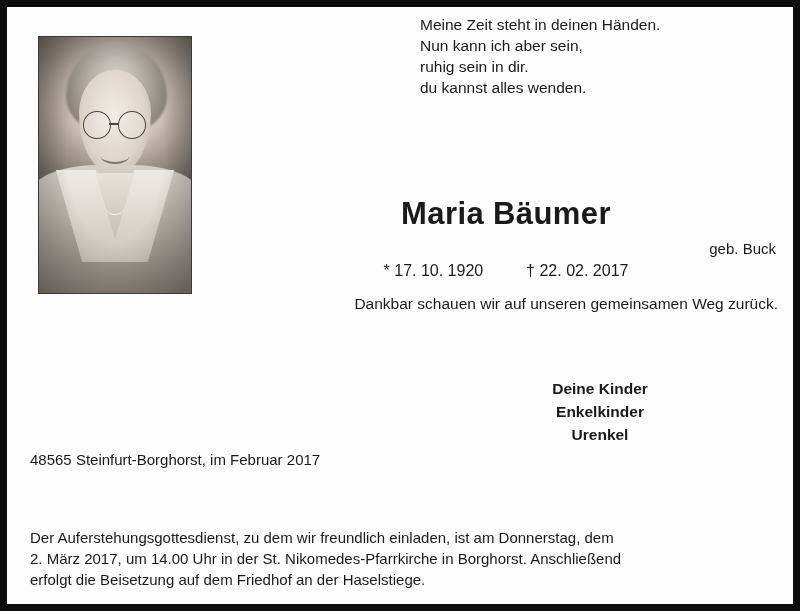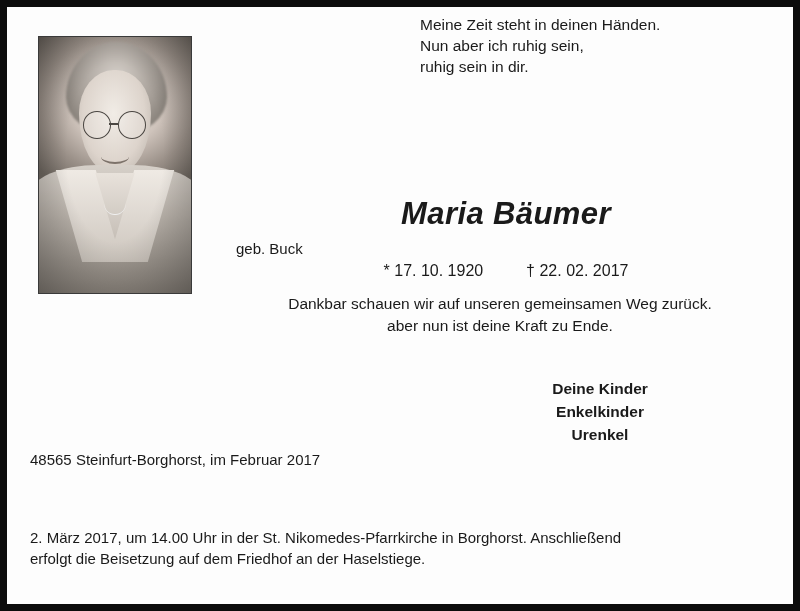--- a/index.html
+++ b/index.html
@@ -159,49 +159,48 @@
   }
 
   .name {
     position: absolute;
     left: 236px;
     top: 196px;
     width: 540px;
     text-align: center;
     font-size: 31px;
     font-weight: bold;
-    font-style: italic;
     letter-spacing: 0.4px;
   }
 
   .maiden {
     position: absolute;
     left: 236px;
     top: 240px;
     width: 540px;
-    text-align: left;
+    text-align: right;
     font-size: 15px;
   }
 
   .dates {
     position: absolute;
     left: 236px;
     top: 262px;
     width: 540px;
     text-align: center;
     font-size: 16px;
   }
   .dates .sep { display: inline-block; width: 34px; }
 
   .farewell {
     position: absolute;
     left: 222px;
     top: 293px;
     width: 556px;
-    text-align: center;
+    text-align: right;
     font-size: 15.5px;
     line-height: 22px;
   }
 
   .signers {
     position: absolute;
     left: 440px;
     top: 377px;
     width: 320px;
     text-align: center;
@@ -250,44 +249,45 @@
       <div class="p-collar-l"></div>
       <div class="p-collar-r"></div>
       <div class="p-vneck"></div>
       <div class="p-necklace"></div>
       <div class="p-vignette"></div>
     </div>
   </div>
 
   <div class="verse">
     <div>Meine Zeit steht in deinen Händen.</div>
-    <div>Nun aber ich ruhig sein,</div>
+    <div>Nun kann ich aber sein,</div>
     <div>ruhig sein in dir.</div>
+    <div>du kannst alles wenden.</div>
   </div>
 
 
   <div class="name">Maria Bäumer</div>
   <div class="maiden">geb. Buck</div>
 
   <div class="dates">
     <span>* 17. 10. 1920</span>
     <span class="sep"></span>
     <span>† 22. 02. 2017</span>
   </div>
 
   <div class="farewell">
     <div>Dankbar schauen wir auf unseren gemeinsamen Weg zurück.</div>
-    <div>aber nun ist deine Kraft zu Ende.</div>
   </div>
 
   <div class="signers">
     <div>Deine Kinder</div>
     <div>Enkelkinder</div>
     <div>Urenkel</div>
   </div>
 
   <div class="place-line">48565 Steinfurt-Borghorst, im Februar 2017</div>
 
   <div class="service">
+    <div>Der Auferstehungsgottesdienst, zu dem wir freundlich einladen, ist am Donnerstag, dem</div>
     <div>2. März 2017, um 14.00 Uhr in der St. Nikomedes-Pfarrkirche in Borghorst. Anschließend</div>
     <div>erfolgt die Beisetzung auf dem Friedhof an der Haselstiege.</div>
   </div>
 </div>
 
 </body></html>

